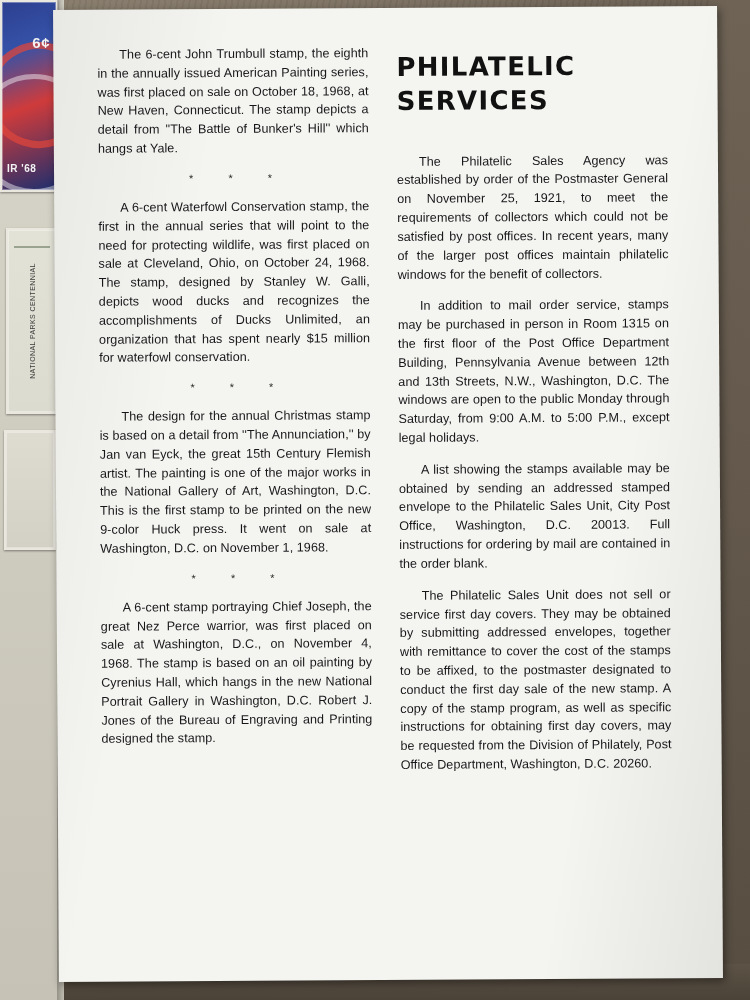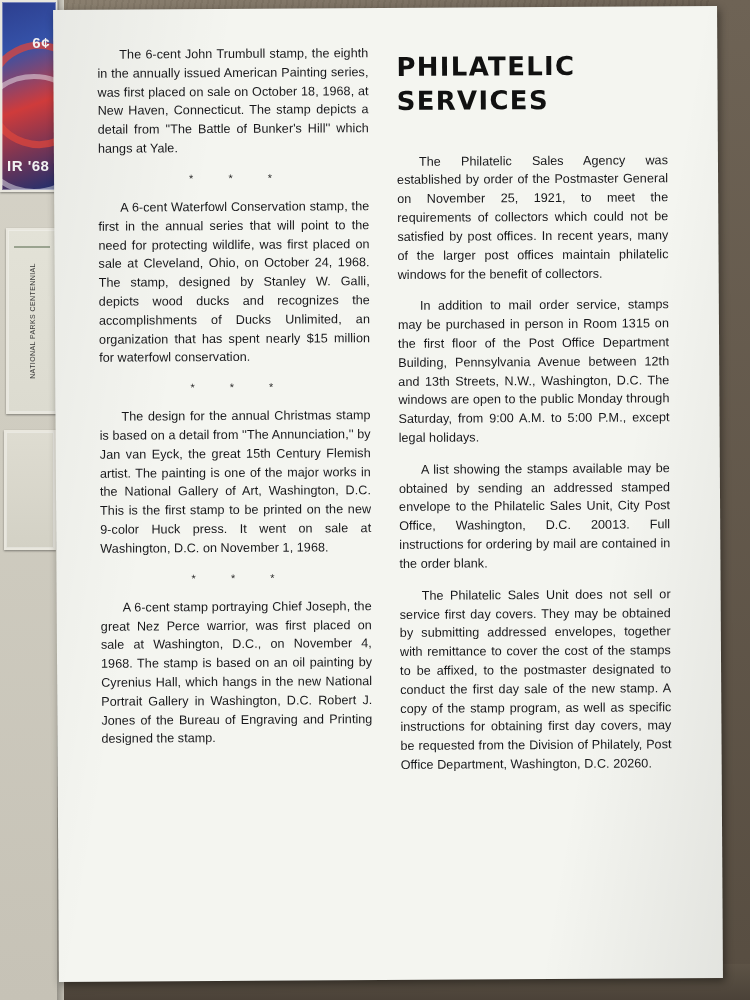--- a/index.html
+++ b/index.html
@@ -84,21 +84,21 @@
     right: 6px; top: 32px;
     color: #f2f2f2;
     font-size: 15px;
     font-weight: bold;
     letter-spacing: .5px;
   }
   .stamp-1 .year {
     position: absolute;
     left: 5px; bottom: 16px;
     color: #f2f2f2;
-    font-size: 15px;
+    font-size: 10px;
     font-weight: bold;
     letter-spacing: .5px;
   }
   .stamp-2 {
     left: 6px; top: 228px; width: 52px; height: 186px;
     background: linear-gradient(180deg, #e3e2d7 0%, #dcdbd0 100%);
   }
   .stamp-2 .vtext {
     position: absolute;
     left: 50%;

